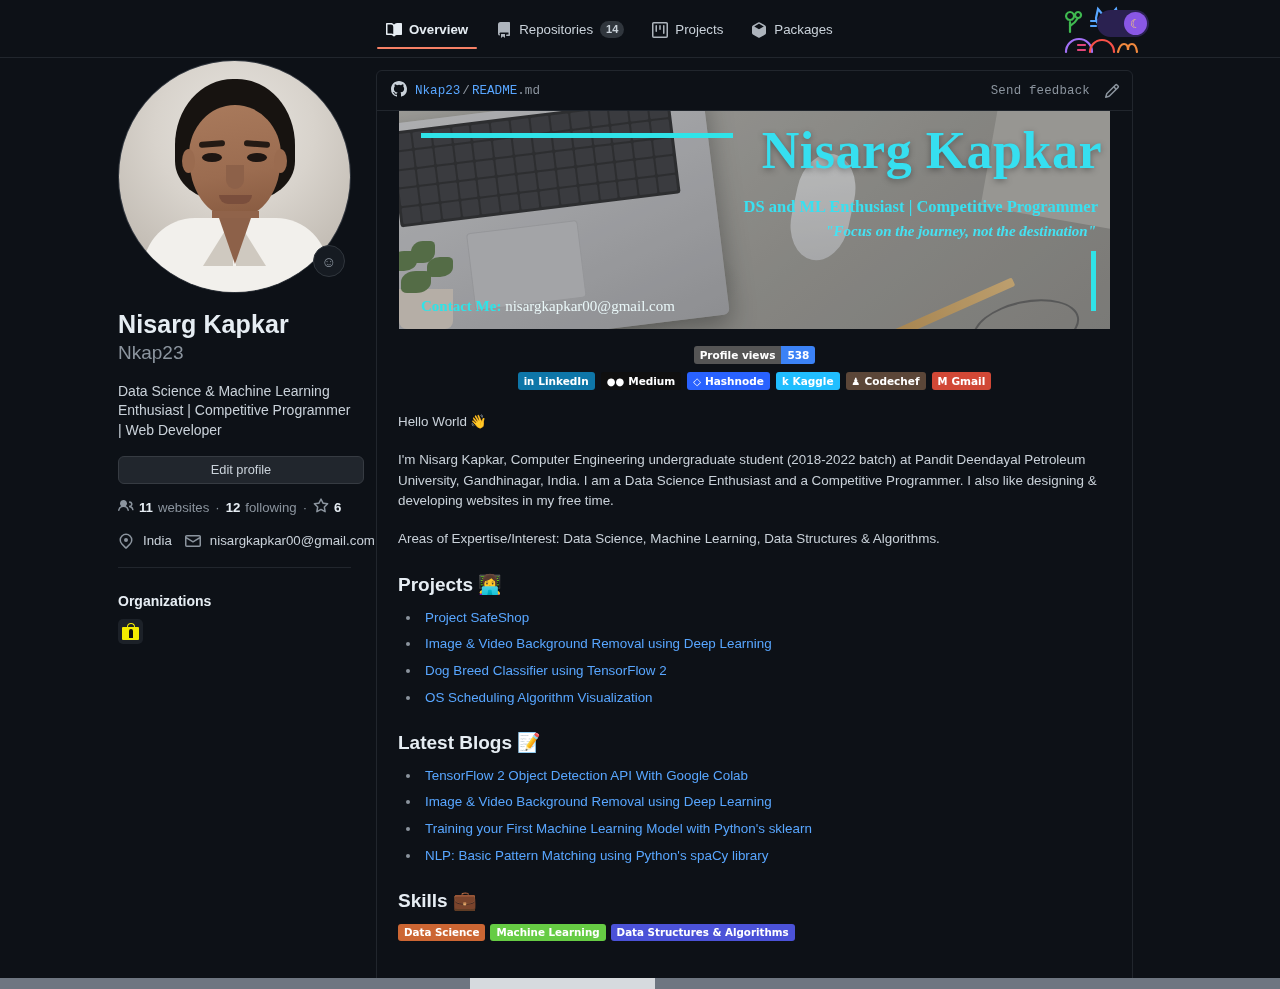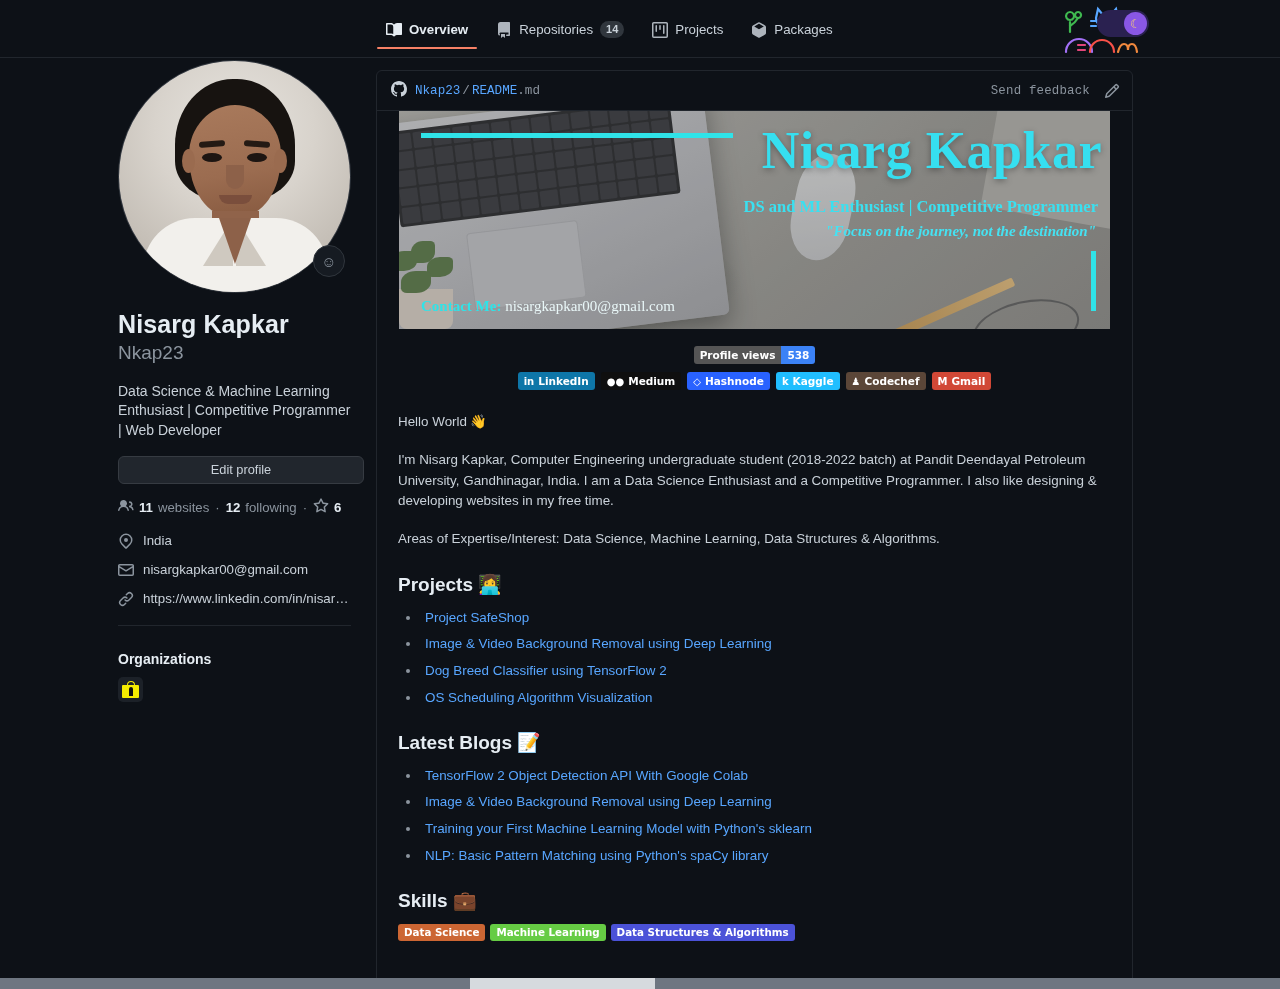--- a/index.html
+++ b/index.html
@@ -107,21 +107,21 @@
     background: #21262d; border: 1px solid #363b42; border-radius: 6px;
     color: #c9d1d9; font-size: 12.8px; font-weight: normal;
     display: flex; align-items: center; justify-content: center; cursor: pointer;
   }
   .stats { margin-top: 14px; display: flex; align-items: center; gap: 4px;
       font-size: 13.2px; color: #8b949e; }
   .stats b { color: #e6edf3; font-weight: bold; }
   .stats .sep { margin: 0 2px; }
   .stats .item { display: flex; align-items: center; gap: 5px; cursor: pointer; }
 
-  .meta { margin-top: 16px; display: flex; flex-direction: column; gap: 13px; }
+  .meta { margin-top: 16px; display: flex; flex-direction: row; gap: 13px; }
   .meta-row { display: flex; align-items: center; gap: 9px; font-size: 13.3px; color: #c9d1d9; }
   .meta-row .mico { width: 16px; height: 16px; flex: 0 0 16px; color: #8b949e; }
   .meta-row .txt { white-space: nowrap; overflow: hidden; text-overflow: ellipsis; max-width: 208px; }
   .divider { margin-top: 18px; border-top: 1px solid #21262d; }
   .orgs-title { margin-top: 25px; font-size: 14px; font-weight: bold; color: #e6edf3; }
   .org-icon {
     margin-top: 10px; width: 25px; height: 25px; border-radius: 5px;
     background: #1c2128; display: flex; align-items: center; justify-content: center; cursor: pointer;
   }
   .bagfig { position: relative; width: 17px; height: 17px; }

